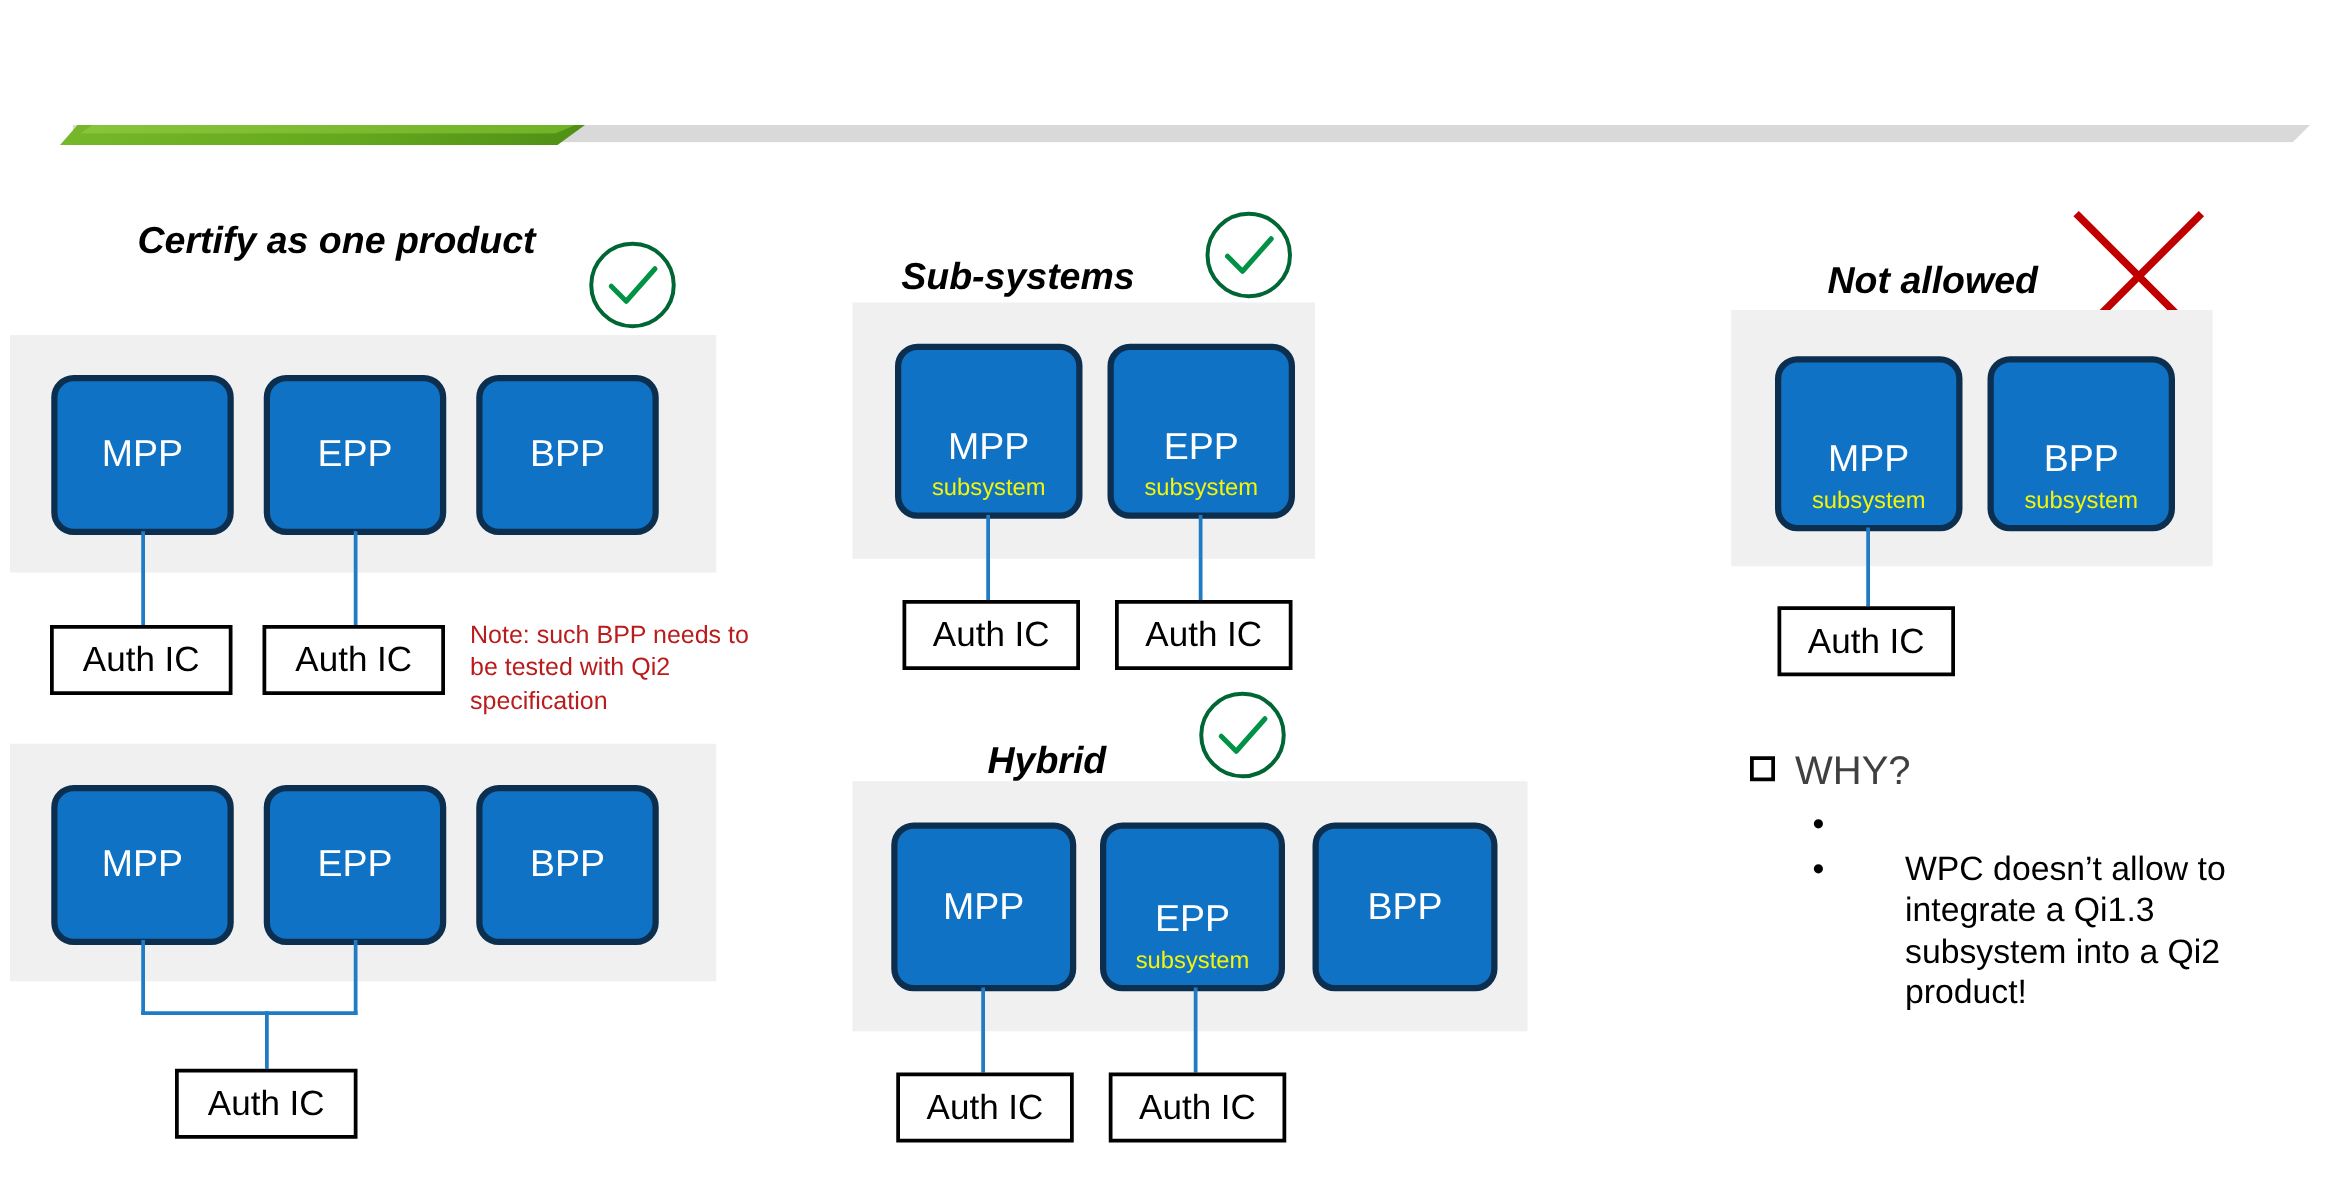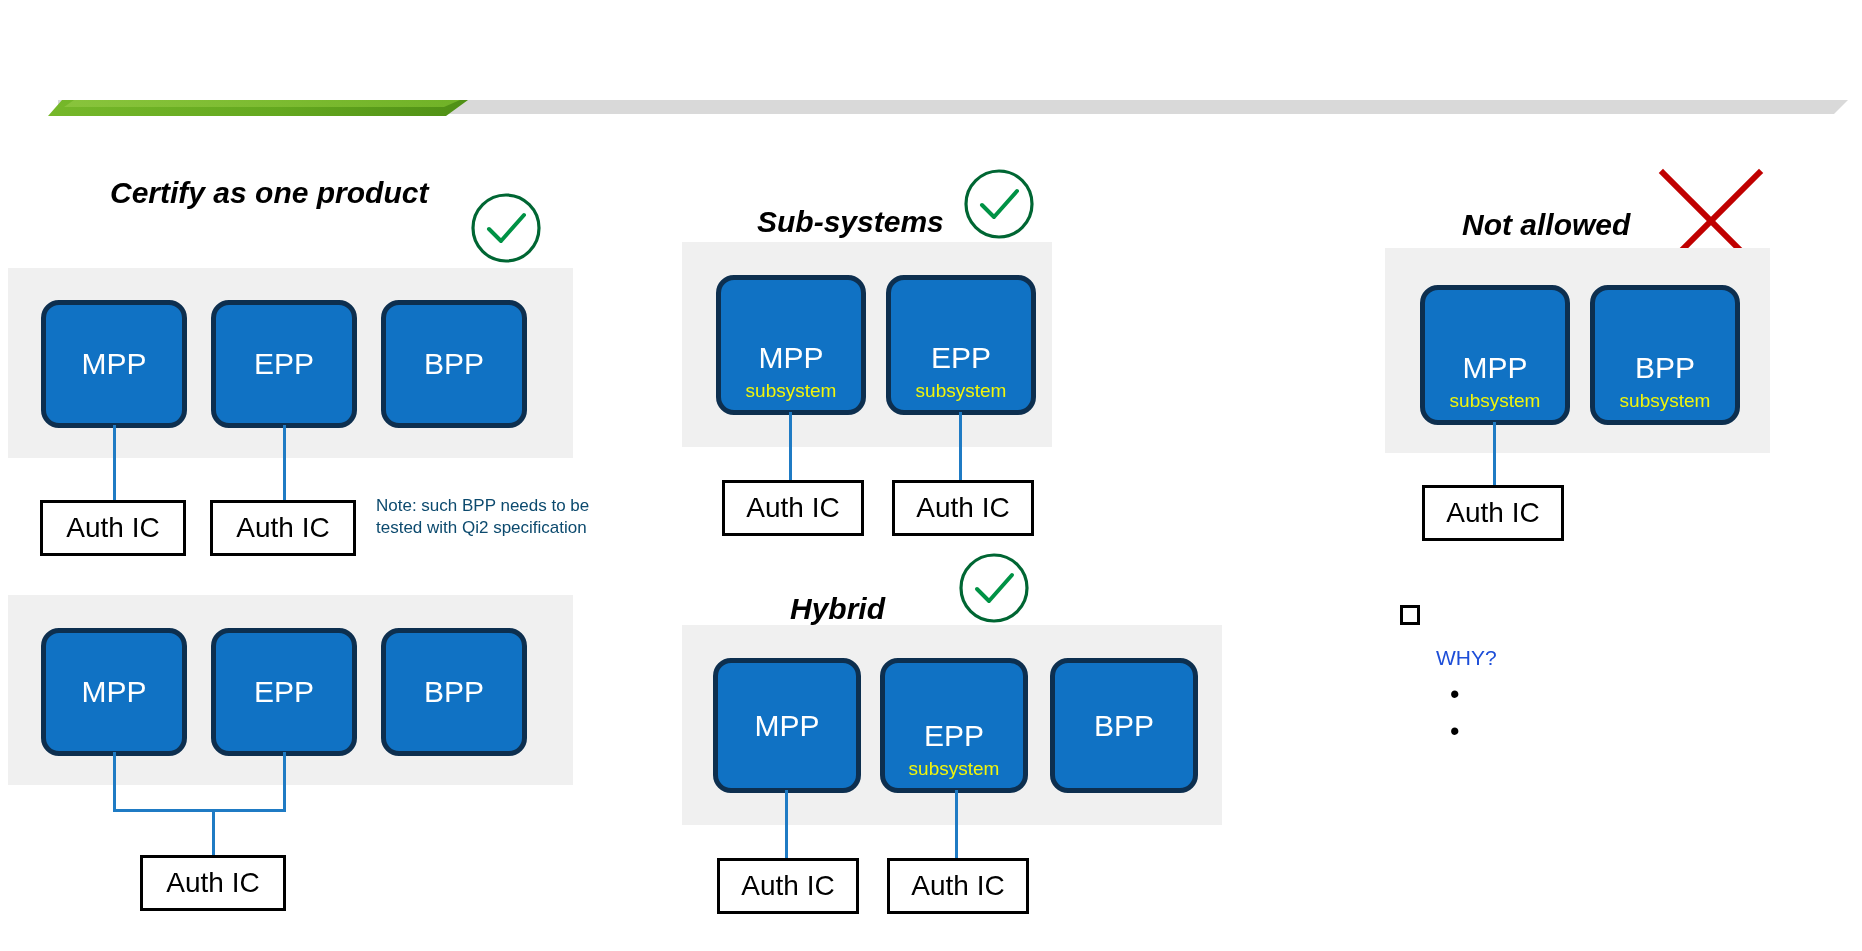--- a/index.html
+++ b/index.html
@@ -63,31 +63,31 @@
     white-space:nowrap;
   }
 
   
   .check{position:absolute;}
   .check svg{display:block;}
   .cross{position:absolute;}
 
   
   .note{
-    position:absolute;color:#0c4a6e;font-size:17px;line-height:1.32;width:230px;
+    position:absolute;color:#b91c1c;font-size:20px;line-height:1.32;width:230px;
   }
 
   
   .why{position:absolute;left:1400px;top:598px;width:450px;}
   .why-head{display:flex;align-items:flex-start;gap:16px;}
   .why-box{
     width:20px;height:20px;border:3px solid #000;box-sizing:border-box;
     margin-top:7px;flex:0 0 auto;
   }
-  .why-title{font-size:21px;color:#1d4ed8;line-height:1.15;margin-top:48px;}
+  .why-title{font-size:32px;color:#404040;line-height:1.15;}
   .why-list{margin:8px 0 0 0;padding:0;list-style:none;}
   .why-list li{
     display:flex;align-items:flex-start;gap:0;margin:0 0 4px 0;
     font-size:27px;color:#000;line-height:1.21;
   }
   .why-bullet{flex:0 0 auto;width:74px;text-align:left;padding-left:50px;
     font-size:27px;line-height:1.21;}
   .why-text{flex:1 1 auto;}
 </style>
 </head>
@@ -140,21 +140,21 @@
     <span class="chip-label">BPP</span>
   </div>
 
   <div class="wire wire-v" style="left:113px;top:752px;height:60px;"></div>
   <div class="wire wire-v" style="left:283px;top:752px;height:60px;"></div>
   <div class="wire wire-h" style="left:113px;top:809px;width:173px;"></div>
   <div class="wire wire-v" style="left:212px;top:809px;height:49px;"></div>
 
   <div class="authic" style="left:140px;top:855px;width:146px;height:56px;">Auth IC</div>
 
-  <div class="heading" style="left:757px;top:205px;">Sub-systems</div>
+  <div class="heading" style="left:721px;top:205px;">Sub-systems</div>
   <div class="check" style="left:963px;top:168px;">
     <svg width="72" height="72" viewBox="0 0 72 72">
       <circle cx="36" cy="36" r="33" fill="none" stroke="#006633" stroke-width="3.2"></circle>
       <path d="M19 37 L31 49 L54 23" fill="none" stroke="#009245" stroke-width="4" stroke-linecap="round" stroke-linejoin="round"></path>
     </svg>
   </div>
 
   <div class="panel" style="left:682px;top:242px;width:370px;height:205px;"></div>
 
   <div class="chip has-sub" style="left:716px;top:275px;width:150px;height:140px;">
@@ -227,17 +227,18 @@
     <div class="why-head">
       <span class="why-box"></span>
       <span class="why-title">WHY?</span>
     </div>
     <ul class="why-list">
       <li>
         <span class="why-bullet">•</span>
       </li>
       <li>
         <span class="why-bullet">•</span>
+        <span class="why-text">WPC doesn’t allow to integrate a Qi1.3 subsystem into a Qi2 product!</span>
       </li>
     </ul>
   </div>
 
 </div>
 
 </body></html>

